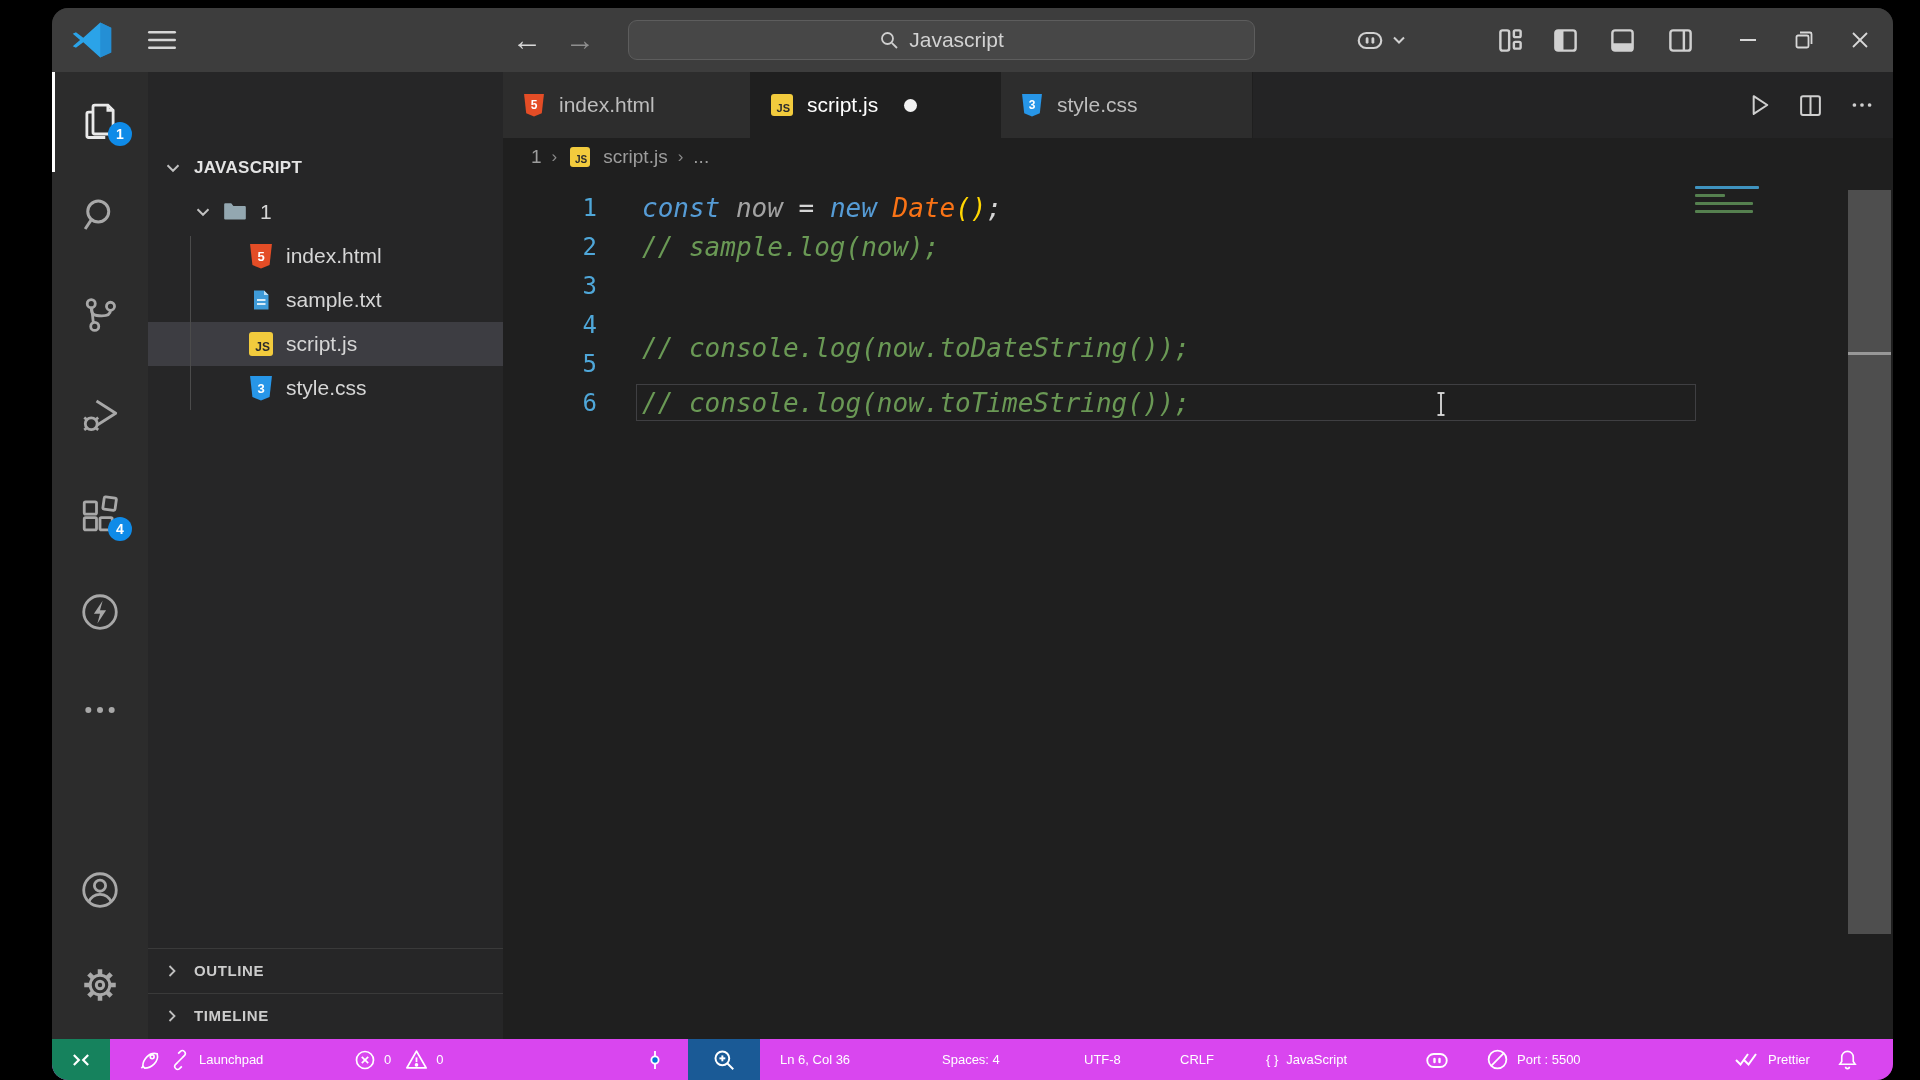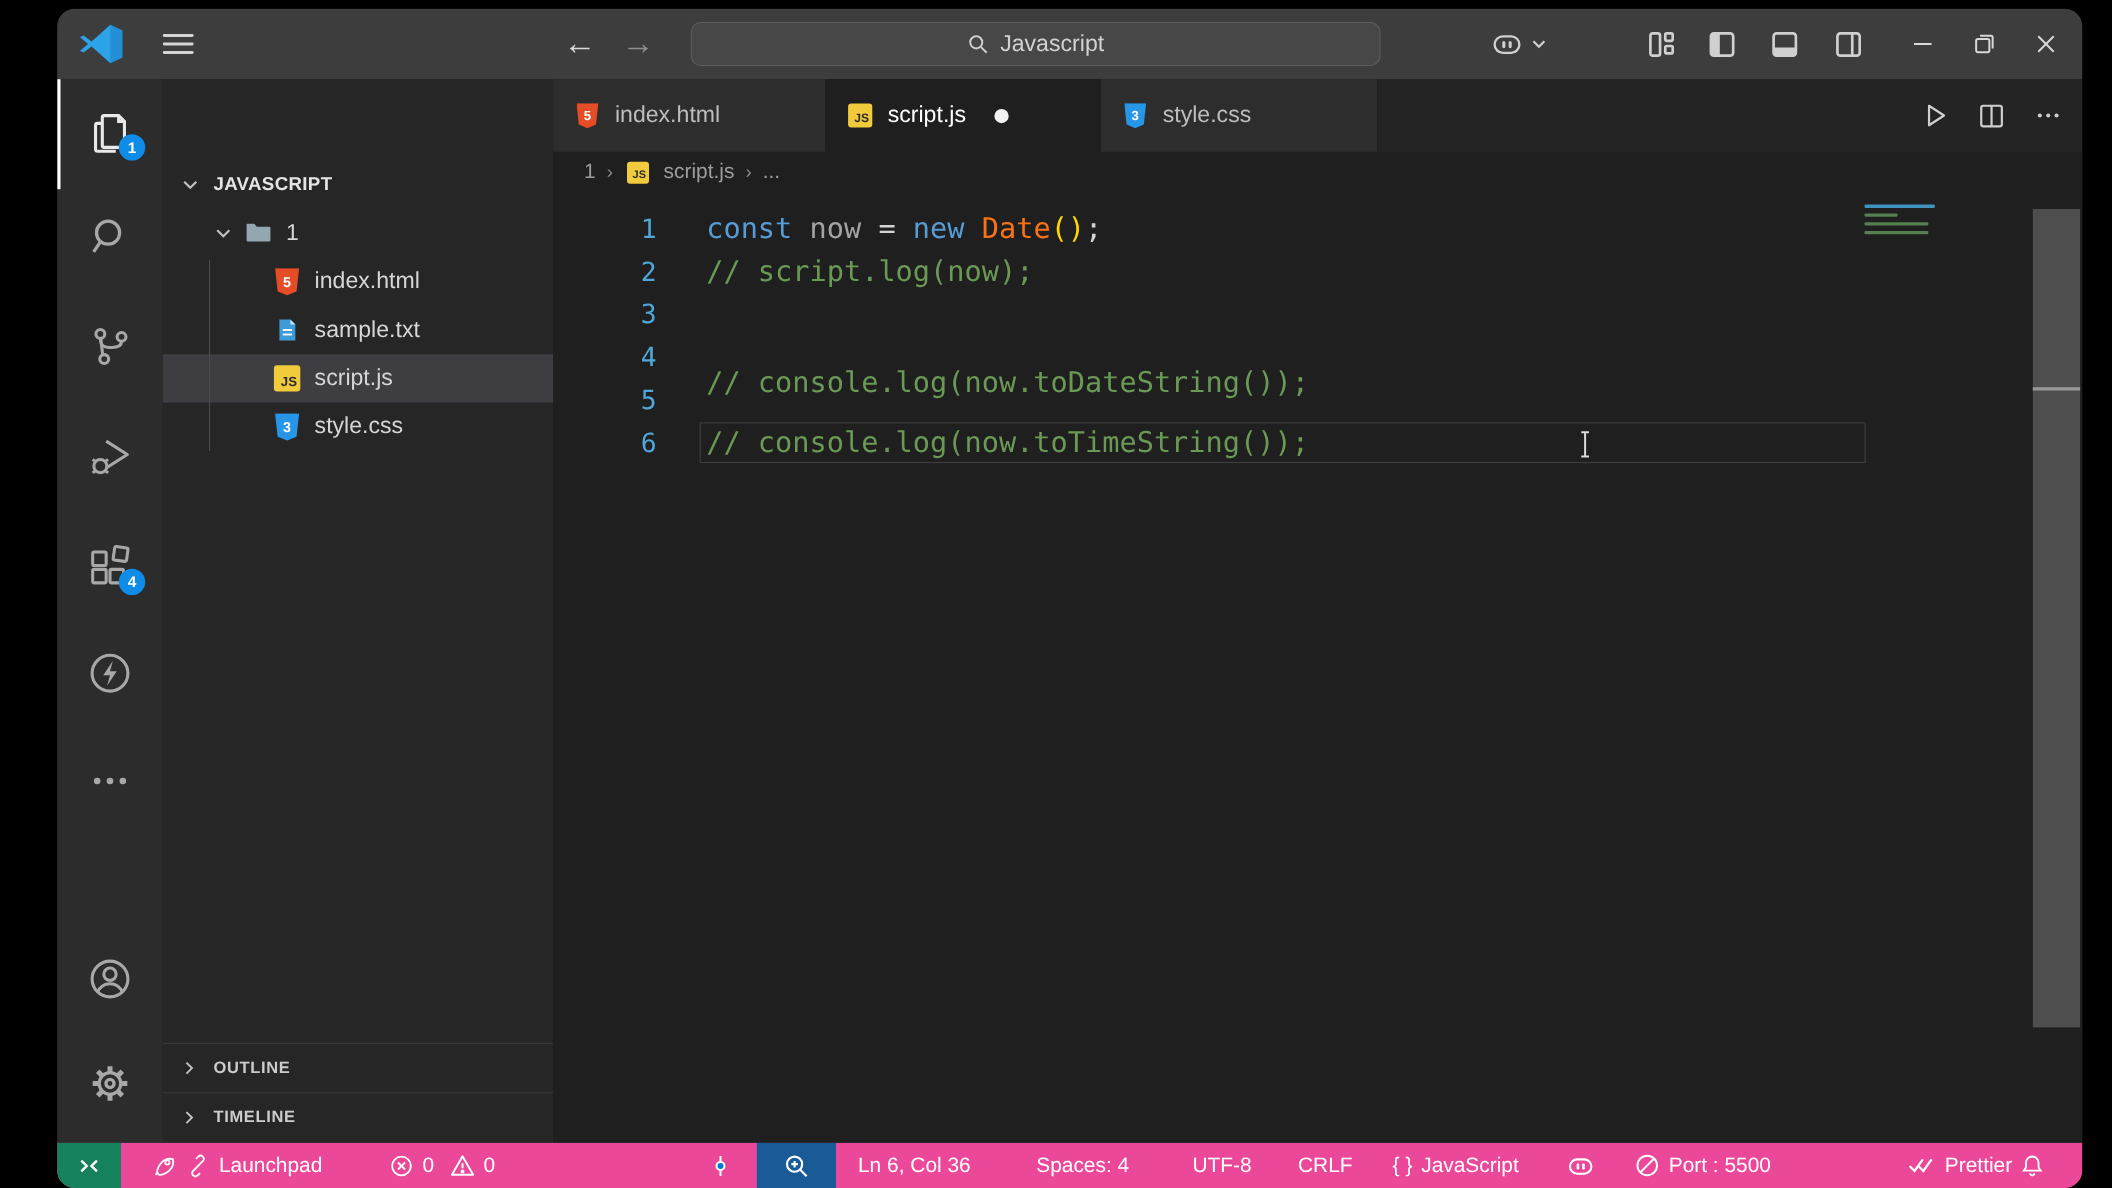--- a/index.html
+++ b/index.html
@@ -72,32 +72,32 @@
                 color:#9d9d9d; font-size:19px; flex:none; }
   .bc-sep { font-size:17px; color:#8a8a8a; }
 
   .code-area { flex:1; position:relative; font-family:"DejaVu Sans Mono", monospace; overflow:hidden; }
   .code-scroll { position:absolute; left:0; top:12px; right:0; }
   .code-row { display:flex; height:39px; align-items:center; }
   .gutter { width:94px; text-align:right; font-size:24px; flex:none; }
   .line-wrap { margin-left:39px; padding-left:5px; width:1060px; height:37px; display:flex;
                align-items:center; border:1px solid transparent; position:relative; }
   .code-row.current .line-wrap { border-color:#3f3f42; }
-  .tok { font-size:26px; white-space:pre; }
+  .tok { font-size:26px; white-space:pre;font-style:italic; }
   .ibeam { position:absolute; left:797px; top:5px; }
 
   .minimap { position:absolute; top:10px; right:132px; width:66px; }
   .mm-bar { height:3px; margin-bottom:5px; border-radius:1px; }
   .scrollbar { position:absolute; right:2px; top:0; bottom:0; width:43px; }
   .scroll-thumb { position:absolute; left:0; top:14px; width:43px; height:744px; background:#4e4e4e; }
   .scroll-mark { position:absolute; left:0; top:176px; width:43px; height:3px; background:#989898; }
 
   
-  .statusbar { position:absolute; left:0; bottom:0; width:100%; height:41px; background:#ec4899;
-               color:#fff; font-size:19px; }
+  .statusbar { position:absolute; left:0; bottom:0; width:100%; height:41px; background:#d946ef;
+               color:#fff; font-size:13px; }
   .sb-item { position:absolute; top:0; height:41px; display:flex; align-items:center; gap:8px;
              padding:0 6px; cursor:pointer; white-space:nowrap; }
   .sb-remote { left:0; width:58px; background:#16825d; justify-content:center; }
   .sb-zoombox { background:#1a5a96; }
   svg { display:block; }
 </style>
 </head>
 <body>
 
 <div id="window">
@@ -415,21 +415,21 @@
                 <span class="tok" style="color: rgb(86, 156, 214);">new</span>
                 <span class="tok" style="color: rgb(212, 212, 212);"> </span>
                 <span class="tok" style="color: #f97316;">Date</span>
                 <span class="tok" style="color: rgb(255, 214, 2);">()</span>
                 <span class="tok" style="color: rgb(212, 212, 212);">;</span>
               </span>
             </div>
             <div class="code-row">
               <span class="gutter" style="color: rgb(79, 167, 217);">2</span>
               <span class="line-wrap">
-                <span class="tok" style="color: rgb(106, 153, 85);">// script.log(now);</span>
+                <span class="tok" style="color: rgb(106, 153, 85);">// sample.log(now);</span>
               </span>
             </div>
             <div class="code-row">
               <span class="gutter" style="color: rgb(79, 167, 217);">3</span>
               <span class="line-wrap"></span>
             </div>
             <div class="code-row">
               <span class="gutter" style="color: rgb(79, 167, 217);">4</span>
               <span class="line-wrap">
                 <span class="tok" style="color: rgb(106, 153, 85); margin-top: 47px;">// console.log(now.toDateString());</span>

